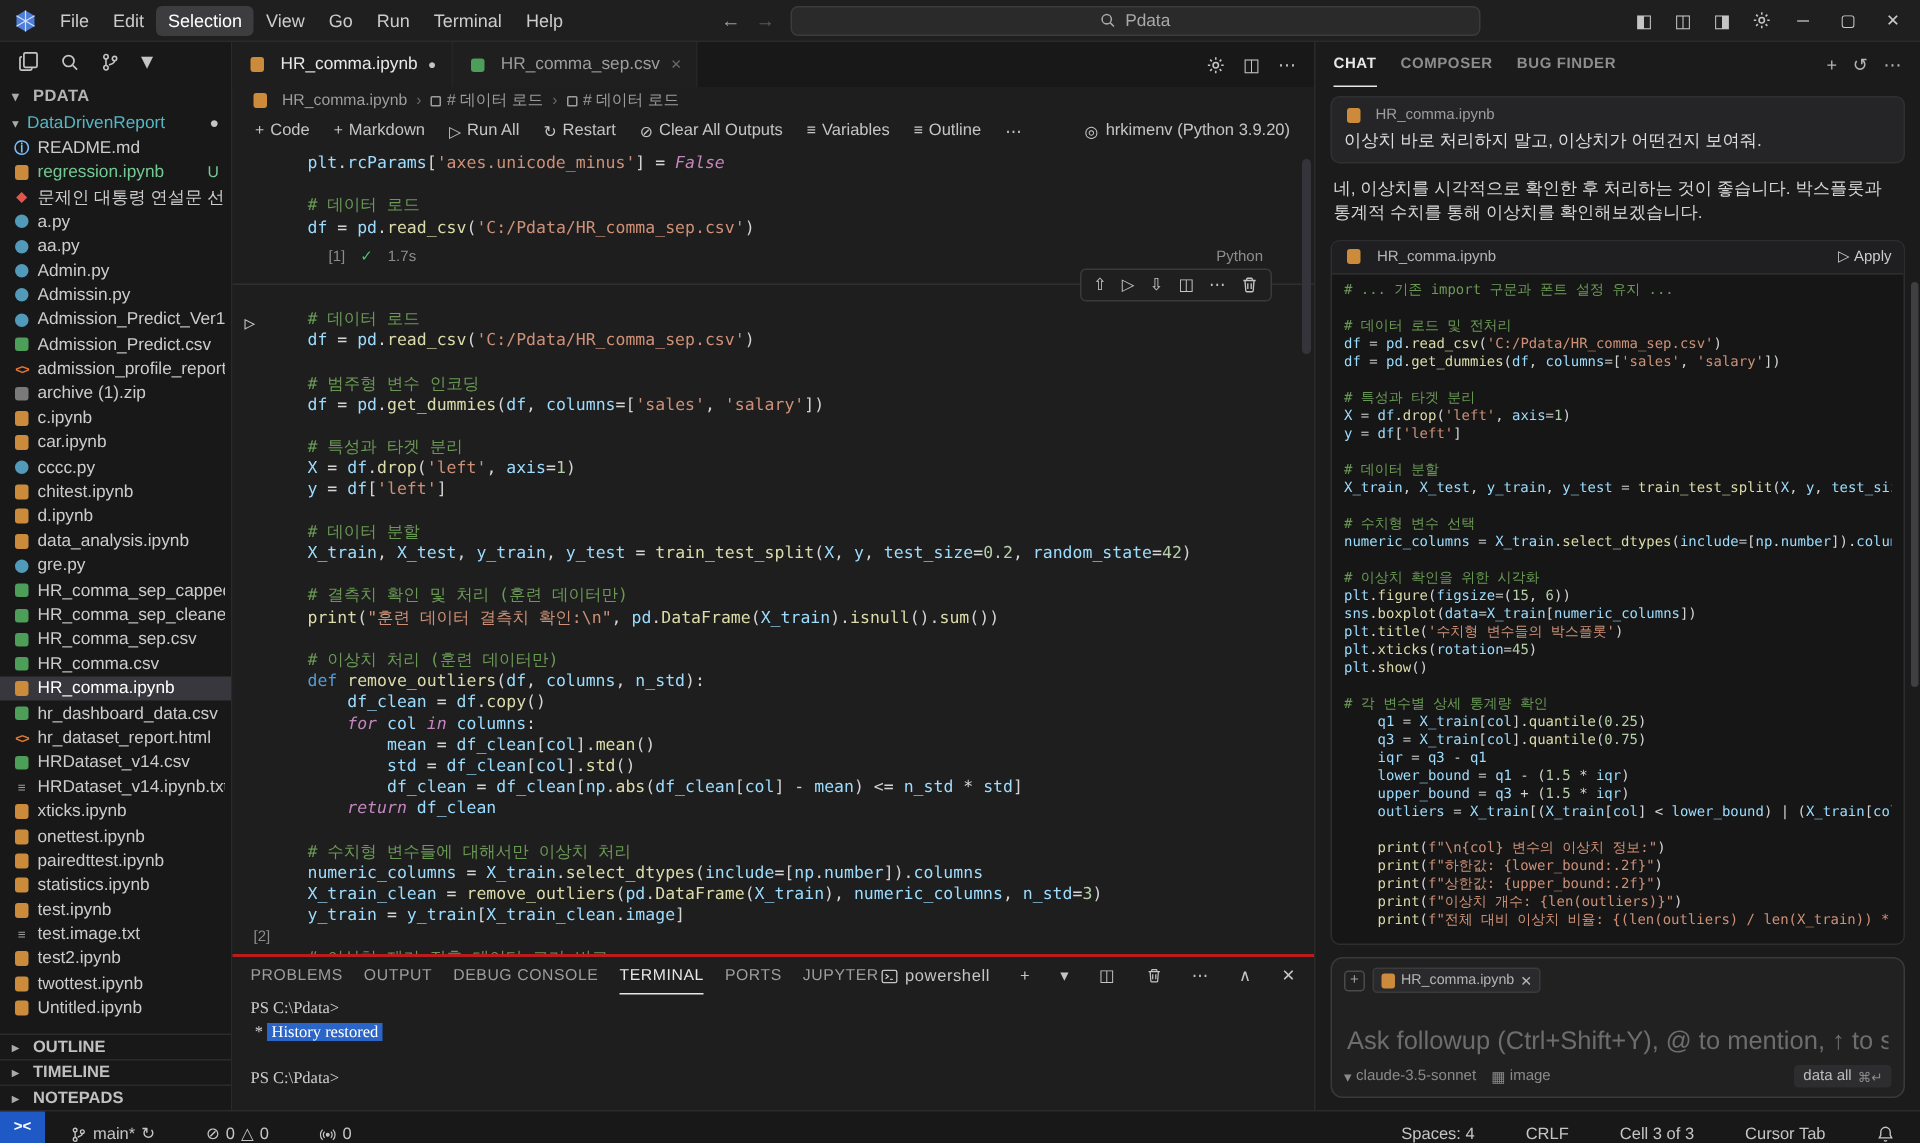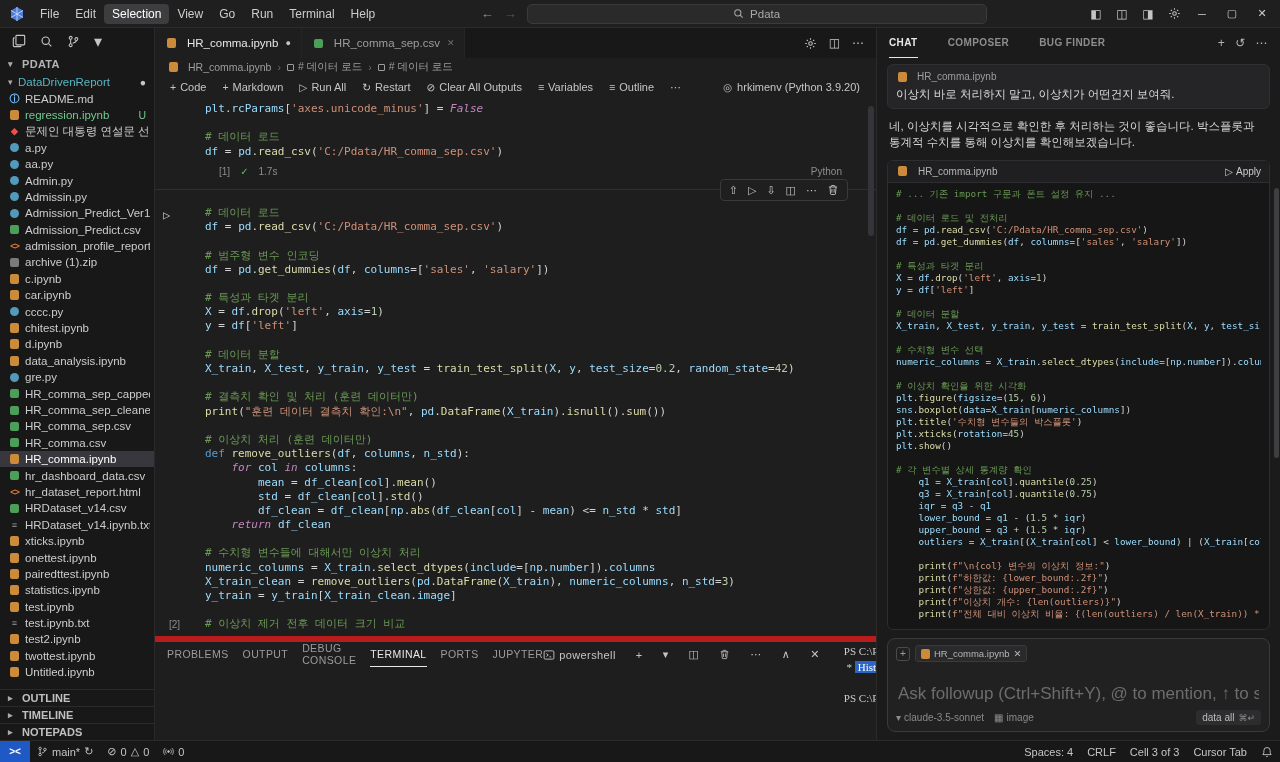--- a/index.html
+++ b/index.html
@@ -74,36 +74,36 @@
 .execrow .check{color:#4ec36f}
 .execrow .lang{margin-left:auto;margin-right:34px}
 .cell2{position:relative;margin-top:10px;border-top:1px solid #2f2f33;padding-top:16px}
 .runbtn{position:absolute;left:8px;top:18px;color:#c5c5c5;font-size:12px}
 .celltoolbar{position:absolute;top:-11px;right:28px;display:flex;gap:10px;align-items:center;background:#1f1f1f;border:1px solid #3a3a3a;border-radius:4px;padding:3px 8px;color:#c5c5c5;font-size:11px;font-family:"Liberation Sans",sans-serif}
 .cell2 .code{margin-left:50px}
 .exec2{position:absolute;left:14px;bottom:4px;font-size:10px;color:#8d8d8d;font-family:"Liberation Sans",sans-serif}
 .nbscroll{position:absolute;right:2px;top:8px;width:6px;height:130px;background:#34343a;border-radius:3px}
 
 
-.terminal{height:104px;flex:0 0 104px;border-top:6px solid #b91c1c;display:flex;flex-direction:row;background:#1e1e1e}
+.terminal{height:104px;flex:0 0 104px;border-top:2px solid #b91c1c;display:flex;flex-direction:column;background:#1e1e1e}
 .termtabs{height:25px;flex:0 0 25px;display:flex;align-items:center;padding:0 12px;font-size:10.5px;letter-spacing:.4px;color:#9d9d9d}
 .ttabs{display:flex;gap:14px;height:100%}
 .ptab{height:100%;display:flex;align-items:center;border-bottom:1px solid transparent}
 .ptab.active{color:#e7e7e7;border-bottom-color:#e7e7e7}
 .termtabs-right{margin-left:auto;display:flex;align-items:center;gap:20px;color:#c5c5c5;font-size:11px}
 .psname{display:flex;align-items:center;gap:4px}
 .termbody{flex:1;padding:2px 0 0 12px;font-family:Liberation Serif, serif;font-size:11px;line-height:15.5px;color:#ccc}
 .tline{white-space:pre}
 .thl{background:#2a65c7;color:#fff;padding:0 3px}
 .termhint{height:15px;flex:0 0 15px;text-align:center;color:#6e6e6e;font-size:9.5px}
 
 
 .chat{width:404px;flex:0 0 404px;border-left:1px solid #2a2a2a;background:#1b1b1b;display:flex;flex-direction:column;min-height:0;position:relative}
 .chathead{height:30px;flex:0 0 30px;display:flex;align-items:center;padding:0 12px;font-size:10px;letter-spacing:.4px;color:#8d8d8d}
-.ctabs{display:flex;gap:30px;height:100%}
+.ctabs{display:flex;gap:16px;height:100%}
 .ctab{height:100%;display:flex;align-items:center;border-bottom:1px solid transparent;font-weight:bold}
 .ctab.active{color:#e7e7e7;border-bottom-color:#e7e7e7}
 .chathead-right{margin-left:auto;display:flex;gap:10px;color:#b5b5b5;font-size:12px}
 .chatbody{flex:1;min-height:0;display:flex;flex-direction:column;padding:6px 10px 0;overflow:hidden}
 .usermsg{background:#252527;border:1px solid #303032;border-radius:6px;padding:5px 8px}
 .msgchip{display:flex;align-items:center;gap:4px;font-size:10px;color:#9d9d9d}
 .usermsg .text{margin-top:4px;font-size:11.5px;color:#ddd;line-height:1.35}
 .aimsg{padding:9px 2px;font-size:11.5px;color:#d6d6d6;line-height:1.45}
 .codeblock{flex:1;min-height:0;border:1px solid #2e2e30;border-radius:6px;background:#161616;display:flex;flex-direction:column;overflow:hidden}
 .cbhead{height:22px;flex:0 0 22px;display:flex;align-items:center;gap:5px;padding:0 8px;background:#1f1f21;border-bottom:1px solid #2e2e30;font-size:10px;color:#b5b5b5}
@@ -118,21 +118,21 @@
 .chatplaceholder{margin:22px 2px 6px;font-size:17px;color:#6d6d6d;white-space:nowrap;overflow:hidden}
 .inputfoot{display:flex;align-items:center;gap:10px;font-size:10px;color:#8a8a8a}
 .modelsel{display:flex;align-items:center;gap:3px}
 .applyall{margin-left:auto;display:flex;align-items:center;gap:4px;background:#2d2d2f;border-radius:3px;padding:2px 6px;color:#bdbdbd}
 .kbd{color:#8a8a8a;font-size:9px}
 .chatscroll{position:absolute;right:1px;top:160px;width:5px;height:270px;background:#3f3f42;border-radius:3px}
 
 
 .statusbar{height:22px;flex:0 0 22px;display:flex;align-items:center;background:#181818;border-top:1px solid #2a2a2a;font-size:11px;color:#c5c5c5}
 .remote{width:30px;height:100%;background:#1f59c5;display:flex;align-items:center;justify-content:center;color:#fff;font-size:10px;font-weight:bold}
-.sitem{display:flex;align-items:center;gap:4px;padding:0 7px;height:100%}
+.sitem{display:flex;align-items:flex-end;gap:4px;padding:0 17px;height:100%}
 .sb-right{margin-left:auto;display:flex;align-items:center;height:100%}
 svg{display:block}
 </style>
 </head>
 <body>
 
 <div class="app">
 
   <div class="titlebar">
     <span class="logo">
@@ -338,21 +338,21 @@
           <div class="trow">
             <span class="fic notebook"></span>
             <span class="fname">statistics.ipynb</span>
           </div>
           <div class="trow">
             <span class="fic notebook"></span>
             <span class="fname">test.ipynb</span>
           </div>
           <div class="trow">
             <span class="fic txt">≡</span>
-            <span class="fname">test.ipynb.txt</span>
+            <span class="fname">test.image.txt</span>
           </div>
           <div class="trow">
             <span class="fic notebook"></span>
             <span class="fname">test2.ipynb</span>
           </div>
           <div class="trow">
             <span class="fic notebook"></span>
             <span class="fname">twottest.ipynb</span>
           </div>
           <div class="trow">
@@ -476,20 +476,21 @@
               <div class="cl"><span class="c-var">y</span> = <span class="c-var">df</span>[<span class="c-str">'left'</span>]</div>
               <div class="cl">&nbsp;</div>
               <div class="cl"><span class="c-com"># 데이터 분할</span></div>
               <div class="cl"><span class="c-var">X_train</span>, <span class="c-var">X_test</span>, <span class="c-var">y_train</span>, <span class="c-var">y_test</span> = <span class="c-fn">train_test_split</span>(<span class="c-var">X</span>, <span class="c-var">y</span>, <span class="c-var">test_size</span>=<span class="c-num">0.2</span>, <span class="c-var">random_state</span>=<span class="c-num">42</span>)</div>
               <div class="cl">&nbsp;</div>
               <div class="cl"><span class="c-com"># 결측치 확인 및 처리 (훈련 데이터만)</span></div>
               <div class="cl"><span class="c-fn">print</span>(<span class="c-str">"훈련 데이터 결측치 확인:\n"</span>, <span class="c-var">pd</span>.<span class="c-fn">DataFrame</span>(<span class="c-var">X_train</span>).<span class="c-fn">isnull</span>().<span class="c-fn">sum</span>())</div>
               <div class="cl">&nbsp;</div>
               <div class="cl"><span class="c-com"># 이상치 처리 (훈련 데이터만)</span></div>
               <div class="cl"><span class="c-kw1">def</span> <span class="c-fn">remove_outliers</span>(<span class="c-var">df</span>, <span class="c-var">columns</span>, <span class="c-var">n_std</span>):</div>
+              <div class="cl">    <span class="c-var">df_clean</span> = <span class="c-var">df</span>.<span class="c-fn">copy</span>()</div>
               <div class="cl">    <span class="c-kw2">for</span> <span class="c-var">col</span> <span class="c-kw2">in</span> <span class="c-var">columns</span>:</div>
               <div class="cl">        <span class="c-var">mean</span> = <span class="c-var">df_clean</span>[<span class="c-var">col</span>].<span class="c-fn">mean</span>()</div>
               <div class="cl">        <span class="c-var">std</span> = <span class="c-var">df_clean</span>[<span class="c-var">col</span>].<span class="c-fn">std</span>()</div>
               <div class="cl">        <span class="c-var">df_clean</span> = <span class="c-var">df_clean</span>[<span class="c-var">np</span>.<span class="c-fn">abs</span>(<span class="c-var">df_clean</span>[<span class="c-var">col</span>] - <span class="c-var">mean</span>) &lt;= <span class="c-var">n_std</span> * <span class="c-var">std</span>]</div>
               <div class="cl">    <span class="c-kw2">return</span> <span class="c-var">df_clean</span></div>
               <div class="cl">&nbsp;</div>
               <div class="cl"><span class="c-com"># 수치형 변수들에 대해서만 이상치 처리</span></div>
               <div class="cl"><span class="c-var">numeric_columns</span> = <span class="c-var">X_train</span>.<span class="c-fn">select_dtypes</span>(<span class="c-var">include</span>=[<span class="c-var">np</span>.<span class="c-var">number</span>]).<span class="c-var">columns</span></div>
               <div class="cl"><span class="c-var">X_train_clean</span> = <span class="c-fn">remove_outliers</span>(<span class="c-var">pd</span>.<span class="c-fn">DataFrame</span>(<span class="c-var">X_train</span>), <span class="c-var">numeric_columns</span>, <span class="c-var">n_std</span>=<span class="c-num">3</span>)</div>
               <div class="cl"><span class="c-var">y_train</span> = <span class="c-var">y_train</span>[<span class="c-var">X_train_clean</span>.<span class="c-var">image</span>]</div>

